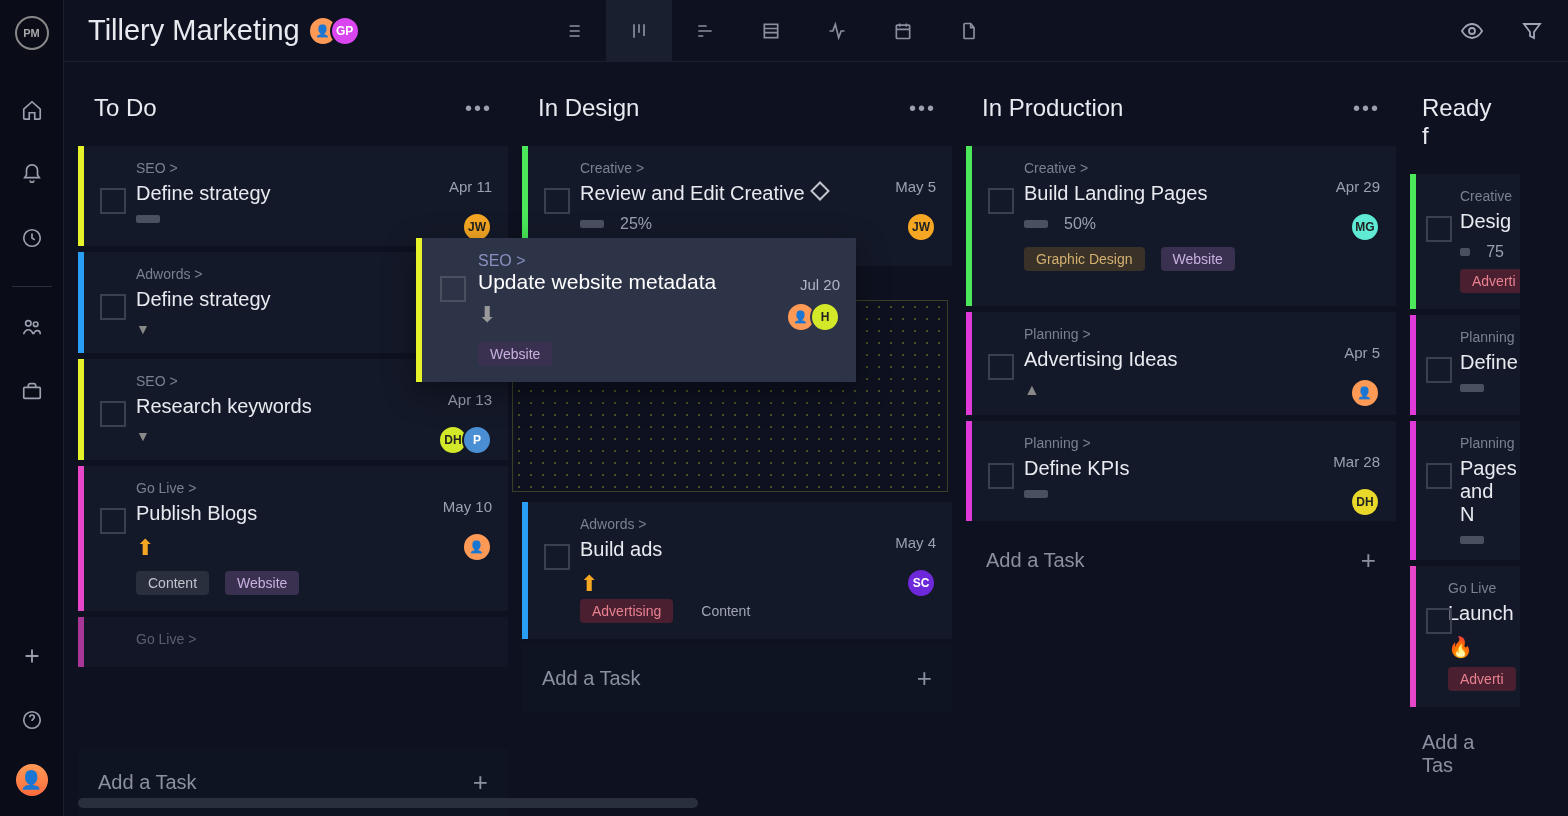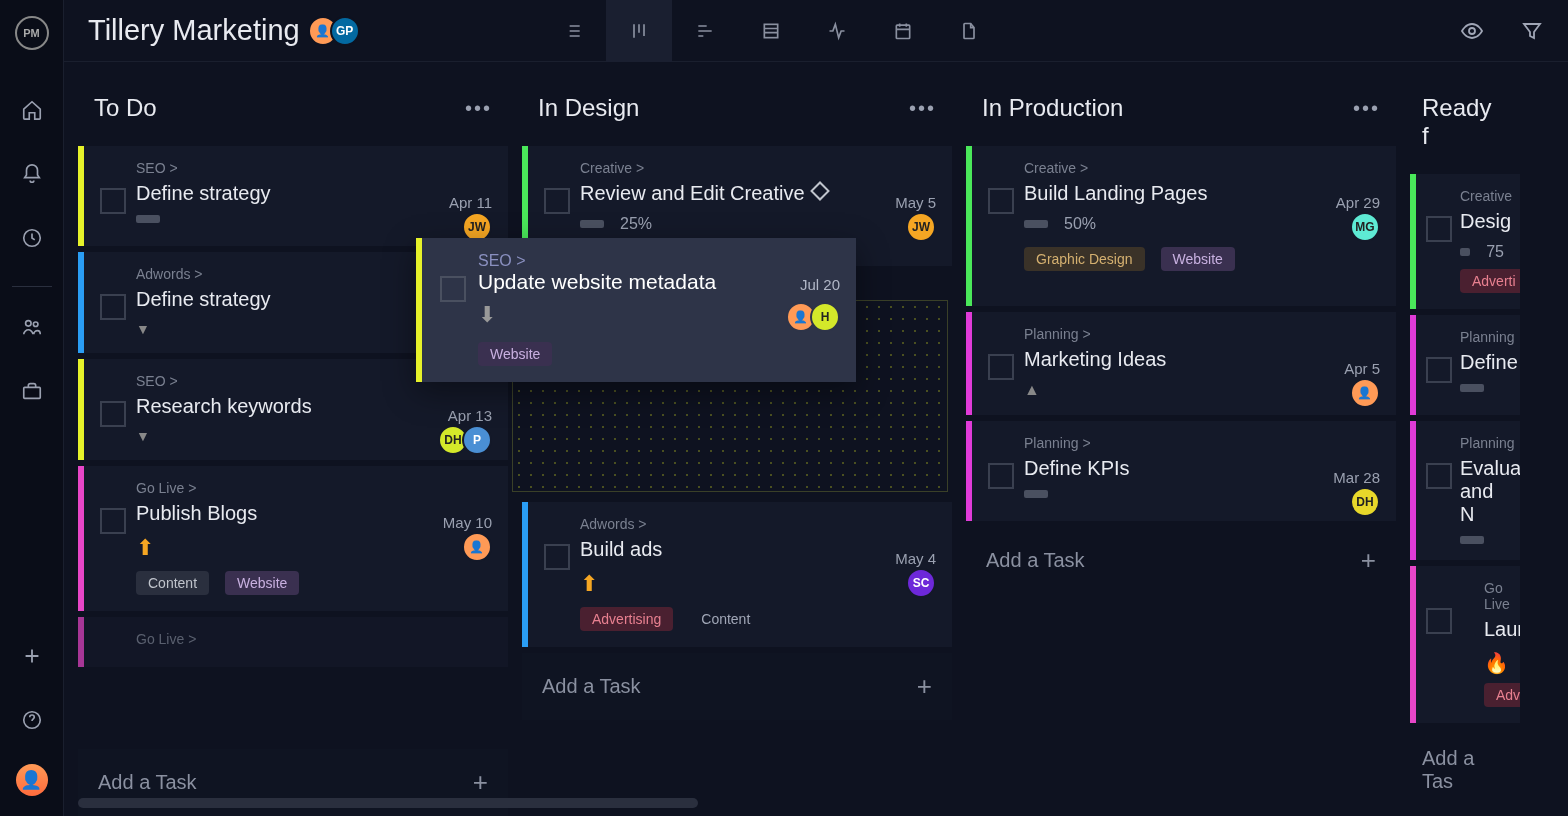--- a/index.html
+++ b/index.html
@@ -187,21 +187,21 @@
   color: #7a8090;
   margin-bottom: 6px;
 }
 .card .card-title {
   font-size: 20px;
   color: #e8eaf0;
   margin-bottom: 10px;
 }
 .card .date {
   position: absolute;
-  top: 48px;
+  top: 32px;
   right: 16px;
   font-size: 15px;
   color: #9aa0b0;
 }
 .card .row {
   display: flex;
   align-items: center;
   gap: 10px;
   margin-top: 6px;
 }
@@ -346,21 +346,21 @@
         <path d="M9.5 9a2.5 2.5 0 115 0c0 1.5-2.5 2-2.5 4M12 17h.01"></path>
       </svg>
   </div>
   <div class="rail-avatar">👤</div>
 </div>
 
 <div class="top-bar">
   <div class="project-title">Tillery Marketing</div>
   <div class="title-avatars">
     <div class="avatar-chip" style="background:#ff9a56">👤</div>
-    <div class="avatar-chip" style="background:#0369a1">GP</div>
+    <div class="avatar-chip" style="background:#d946ef">GP</div>
   </div>
   <div class="view-icons">
     <div class="view-icon">
         <svg width="20" height="20" viewBox="0 0 24 24" fill="none" stroke="currentColor" stroke-width="2">
           <path d="M8 6h12M8 12h12M8 18h12M4 6h.01M4 12h.01M4 18h.01"></path>
         </svg>
       </div>
     <div class="view-icon active">
         <svg width="20" height="20" viewBox="0 0 24 24" fill="none" stroke="currentColor" stroke-width="2">
           <path d="M6 4v16M12 4v10M18 4v14"></path>
@@ -501,21 +501,21 @@
         <div class="checkbox"></div>
         <div class="crumb">Adwords &gt;</div>
         <div class="card-title">Build ads</div>
         <div class="date">May 4</div>
         <div class="row">
             <span class="priority-up">⬆</span>
           </div>
         <div class="assignees">
             <div class="avatar-sm" style="background:#6d28d9;color:#fff">SC</div>
           </div>
-        <div class="row" style="margin-top:10px">
+        <div class="row" style="margin-top:2px">
           <span class="tag tag-advertising">Advertising</span>
           <span class="tag tag-content2">Content</span>
         </div>
       </div>
       <div class="add-task">
         <span>Add a Task</span>
         <span class="add-plus">+</span>
       </div>
     </div>
   </div>
@@ -539,21 +539,21 @@
             <div class="avatar-sm" style="background:#5eead4">MG</div>
           </div>
         <div class="row" style="margin-top:14px">
           <span class="tag tag-graphic">Graphic Design</span>
           <span class="tag tag-website">Website</span>
         </div>
       </div>
       <div class="card card-color-magenta">
         <div class="checkbox"></div>
         <div class="crumb">Planning &gt;</div>
-        <div class="card-title">Marketing Ideas</div>
+        <div class="card-title">Advertising Ideas</div>
         <div class="date">Apr 5</div>
         <div class="row">
             <span style="color:#888">▲</span>
           </div>
         <div class="assignees">
             <div class="avatar-sm" style="background:#ff9a56">👤</div>
           </div>
       </div>
       <div class="card card-color-magenta">
         <div class="checkbox"></div>
@@ -595,26 +595,26 @@
         <div class="checkbox" style="left:10px"></div>
         <div class="crumb">Planning</div>
         <div class="card-title">Define</div>
         <div class="row">
             <div class="priority-dash"></div>
           </div>
       </div>
       <div class="card card-color-magenta" style="padding-left:44px;min-height:120px">
         <div class="checkbox" style="left:10px"></div>
         <div class="crumb">Planning</div>
-        <div class="card-title">Evalua and N</div>
+        <div class="card-title">Pages and N</div>
         <div class="row">
             <div class="priority-dash"></div>
           </div>
       </div>
-      <div class="card card-color-pink" style="padding-left:68px;min-height:120px">
+      <div class="card card-color-pink" style="padding-left:32px;min-height:120px">
         <div class="checkbox" style="left:10px"></div>
         <div class="crumb">Go Live</div>
         <div class="card-title">Launch</div>
         <div class="row">
             <span style="color:#ff4530;font-size:20px">🔥</span>
           </div>
         <div class="row" style="margin-top:8px">
             <span class="tag tag-advertising">Adverti</span>
           </div>
       </div>

